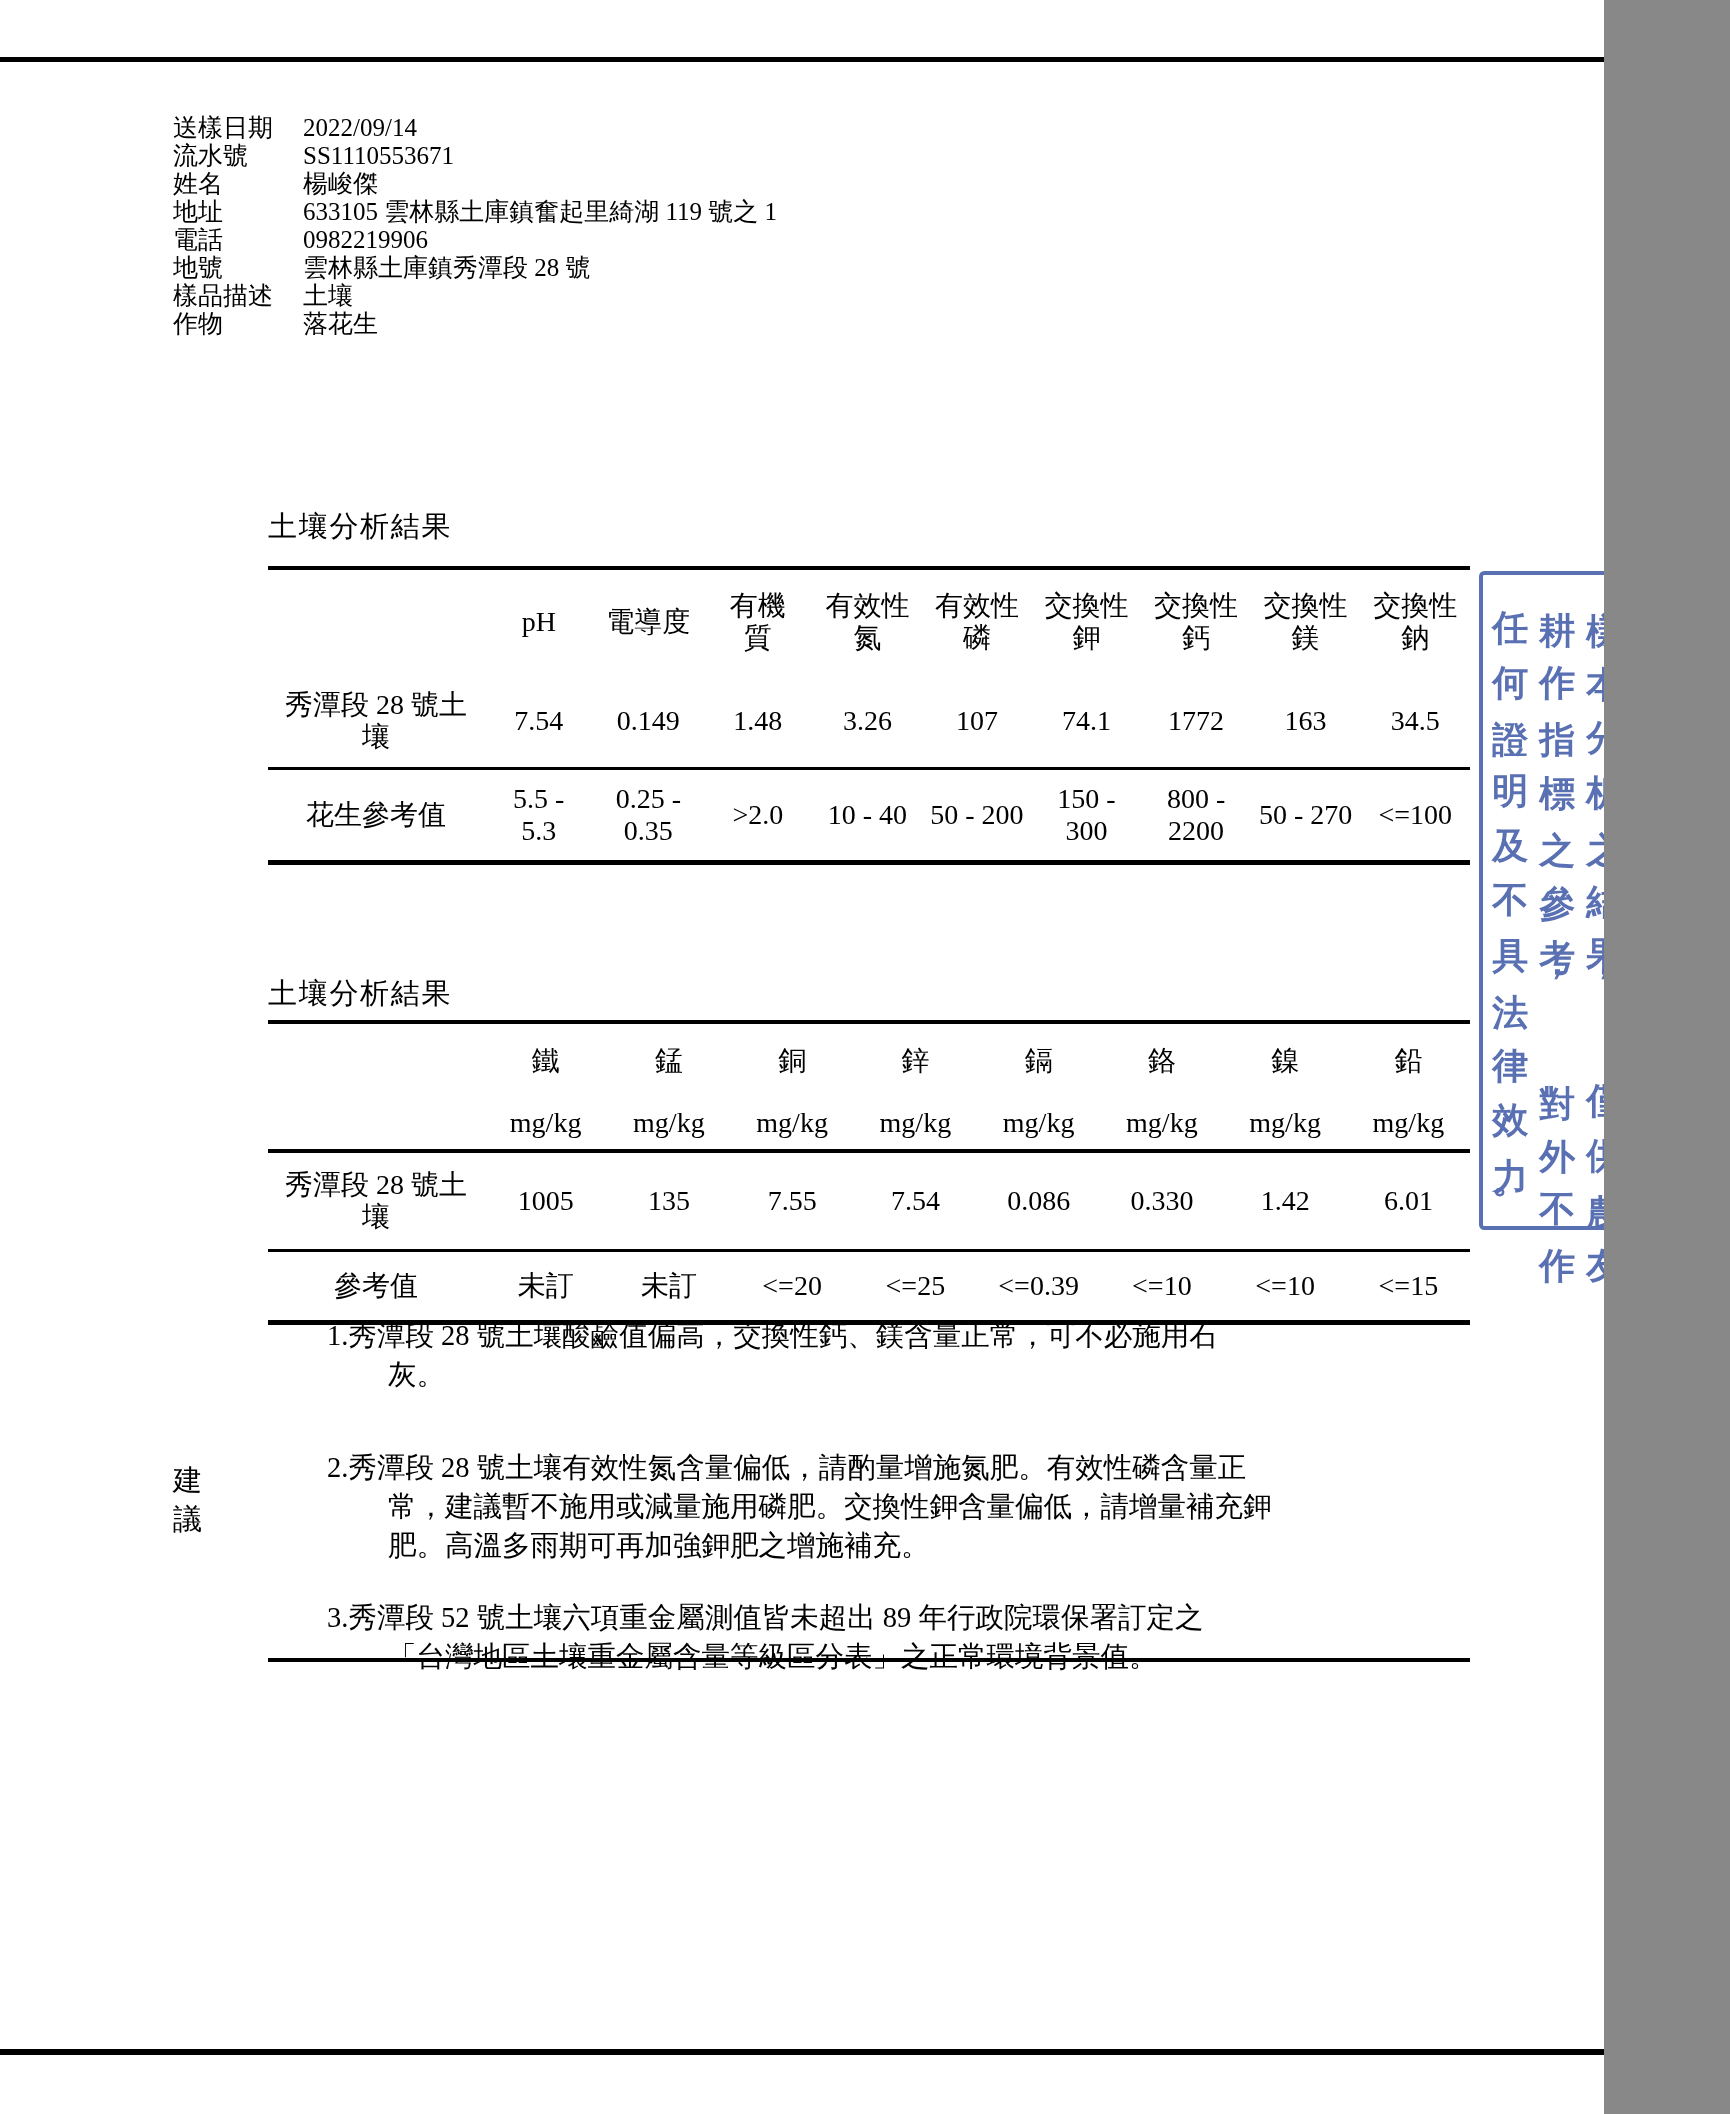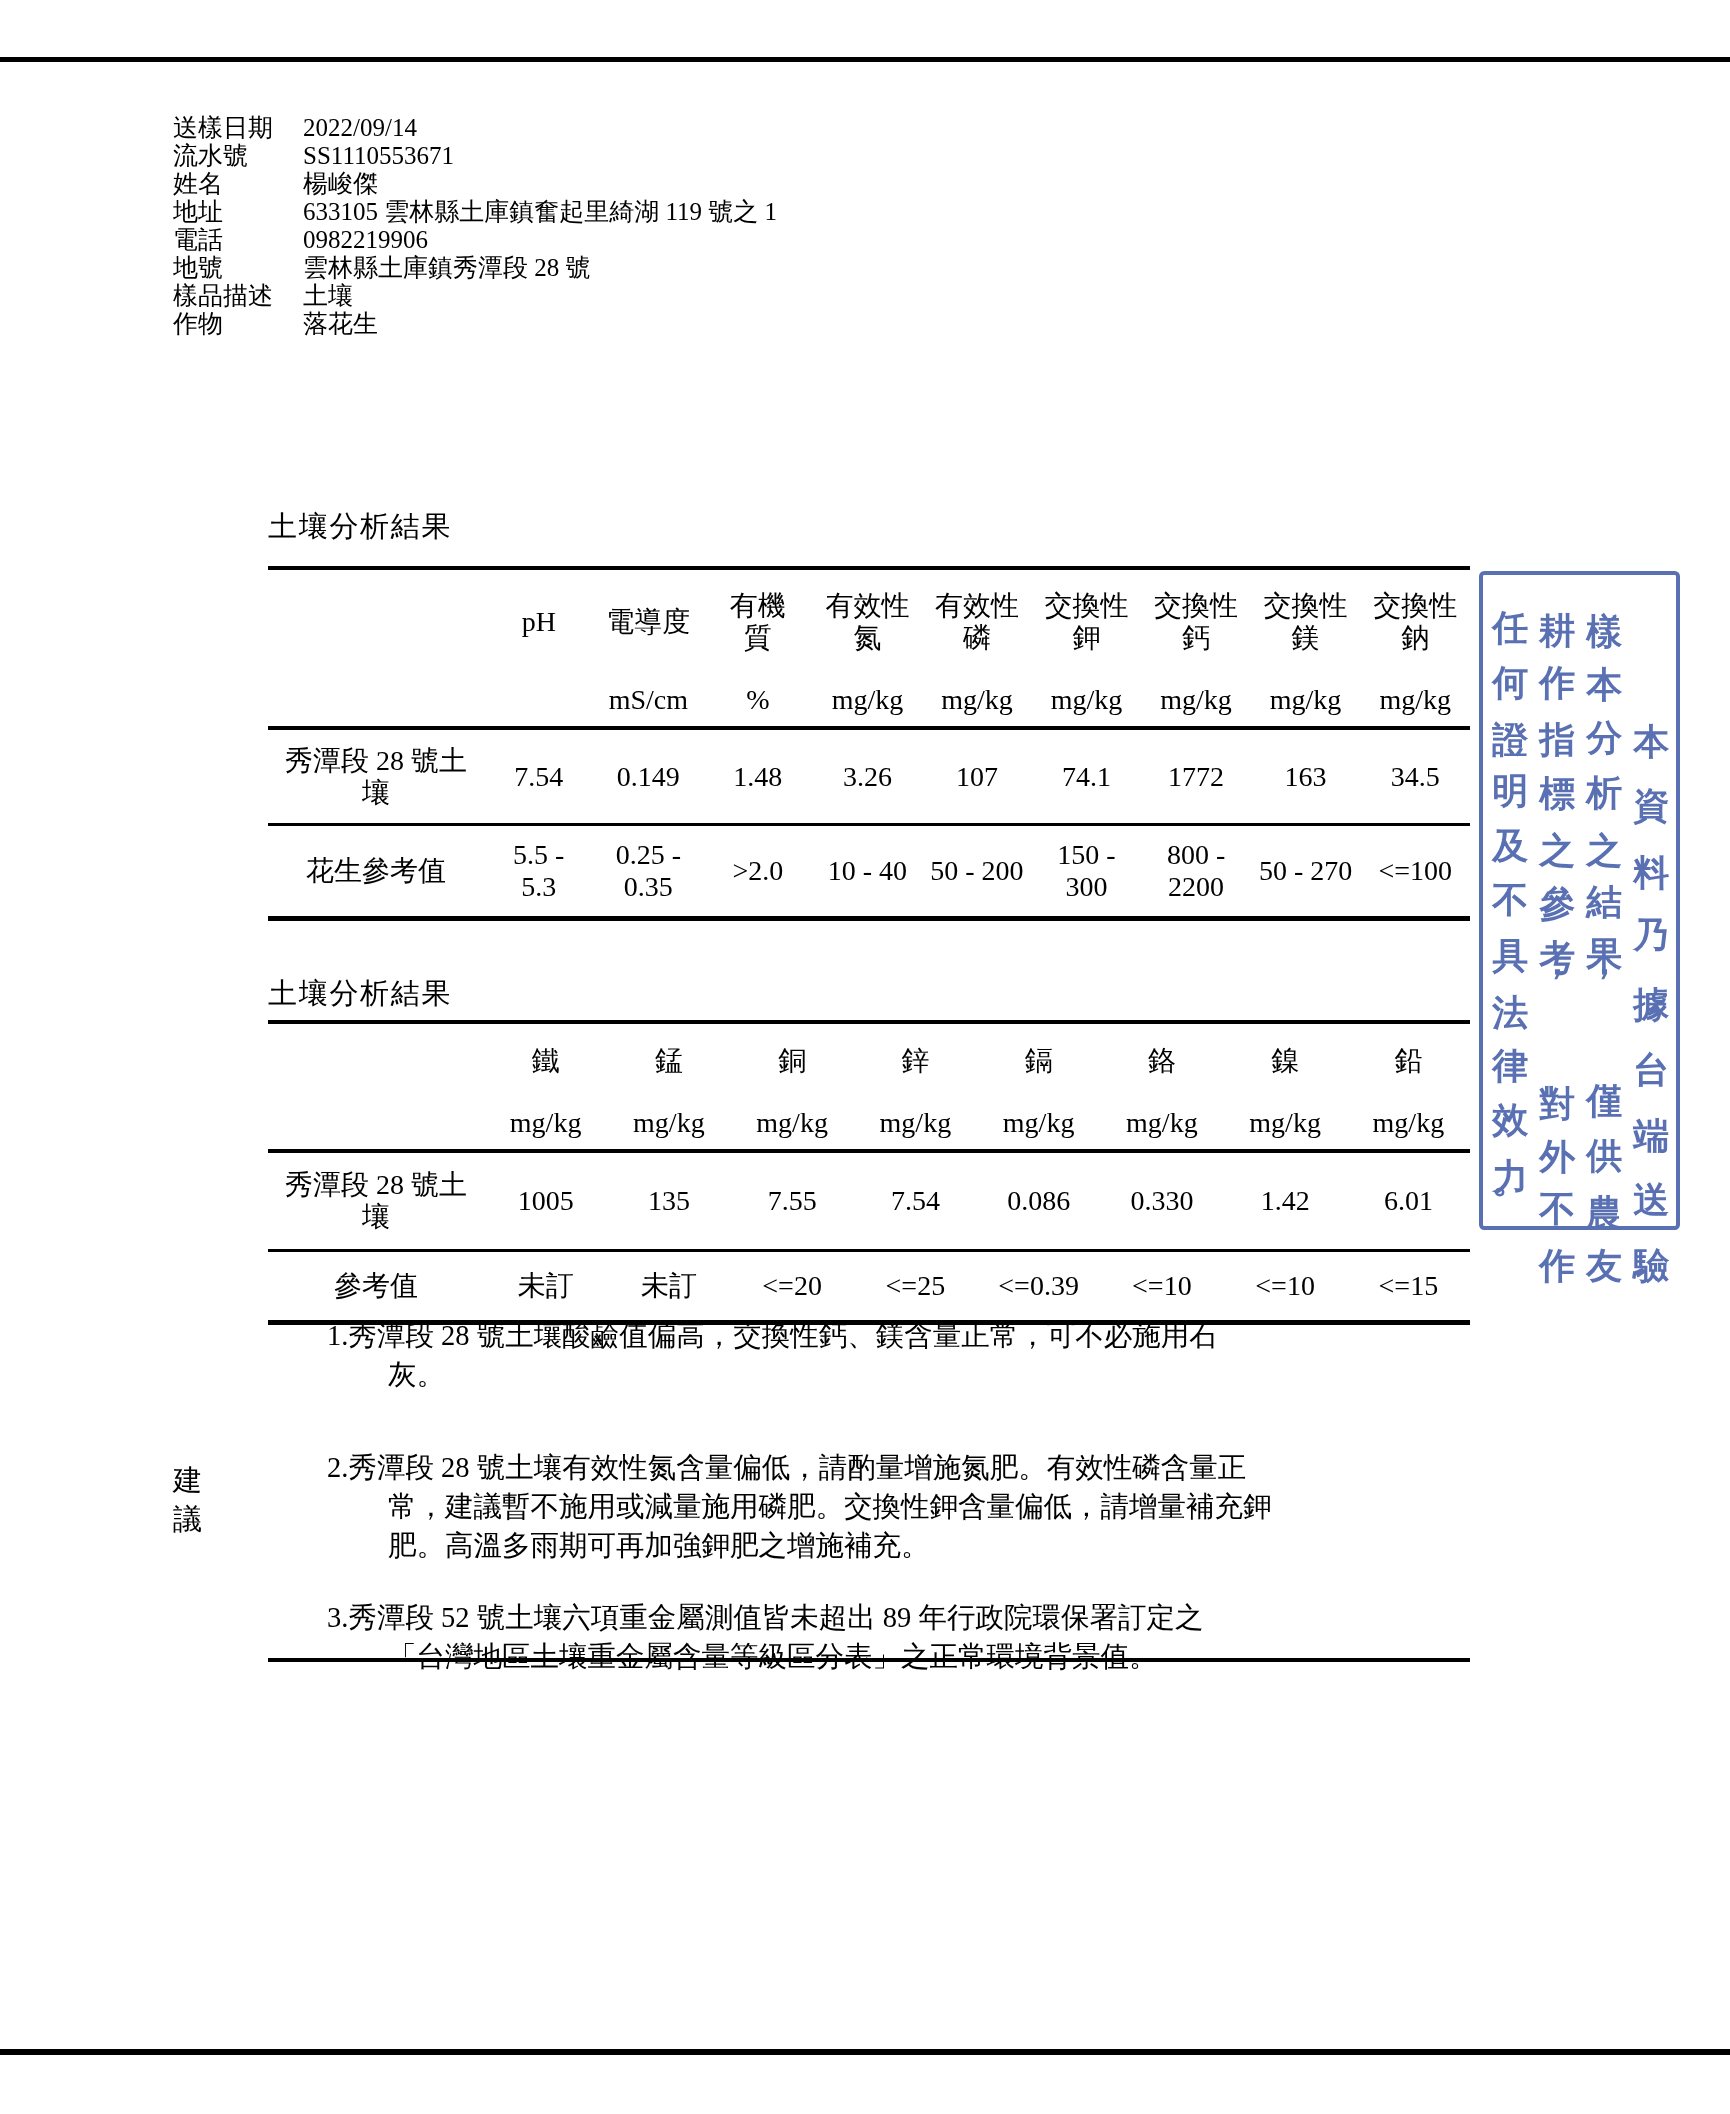--- a/index.html
+++ b/index.html
@@ -1,18 +1,18 @@
 <!DOCTYPE html>
 <html style="font-size:14px"><head>
 <meta charset="utf-8">
 <style>
   html,body{margin:0;padding:0;background:#888;}
   .sheet{
     position:relative;
-    width:1730px;height:2114px;
+    width:1604px;height:2114px;
     background:#ffffff;
     font-family:"Liberation Serif","DejaVu Serif",serif;
     color:#000;
     overflow:hidden;
   }
   .rule{position:absolute;left:0;width:1730px;background:#000;}
   .rule-top{top:57px;height:5.2px;}
   .rule-bottom{top:2049px;height:6px;}
 
   
@@ -146,32 +146,20 @@
 磷</th>
       <th>交換性
 鉀</th>
       <th>交換性
 鈣</th>
       <th>交換性
 鎂</th>
       <th>交換性
 鈉</th>
     </tr>
-    <tr class="units">
-      <th></th>
-      <th></th>
-      <th>mS/cm</th>
-      <th>%</th>
-      <th>mg/kg</th>
-      <th>mg/kg</th>
-      <th>mg/kg</th>
-      <th>mg/kg</th>
-      <th>mg/kg</th>
-      <th>mg/kg</th>
-    </tr>
     <tr class="r1">
       <td>秀潭段 28 號土
 壤</td>
       <td>7.54</td>
       <td>0.149</td>
       <td>1.48</td>
       <td>3.26</td>
       <td>107</td>
       <td>74.1</td>
       <td>1772</td>

